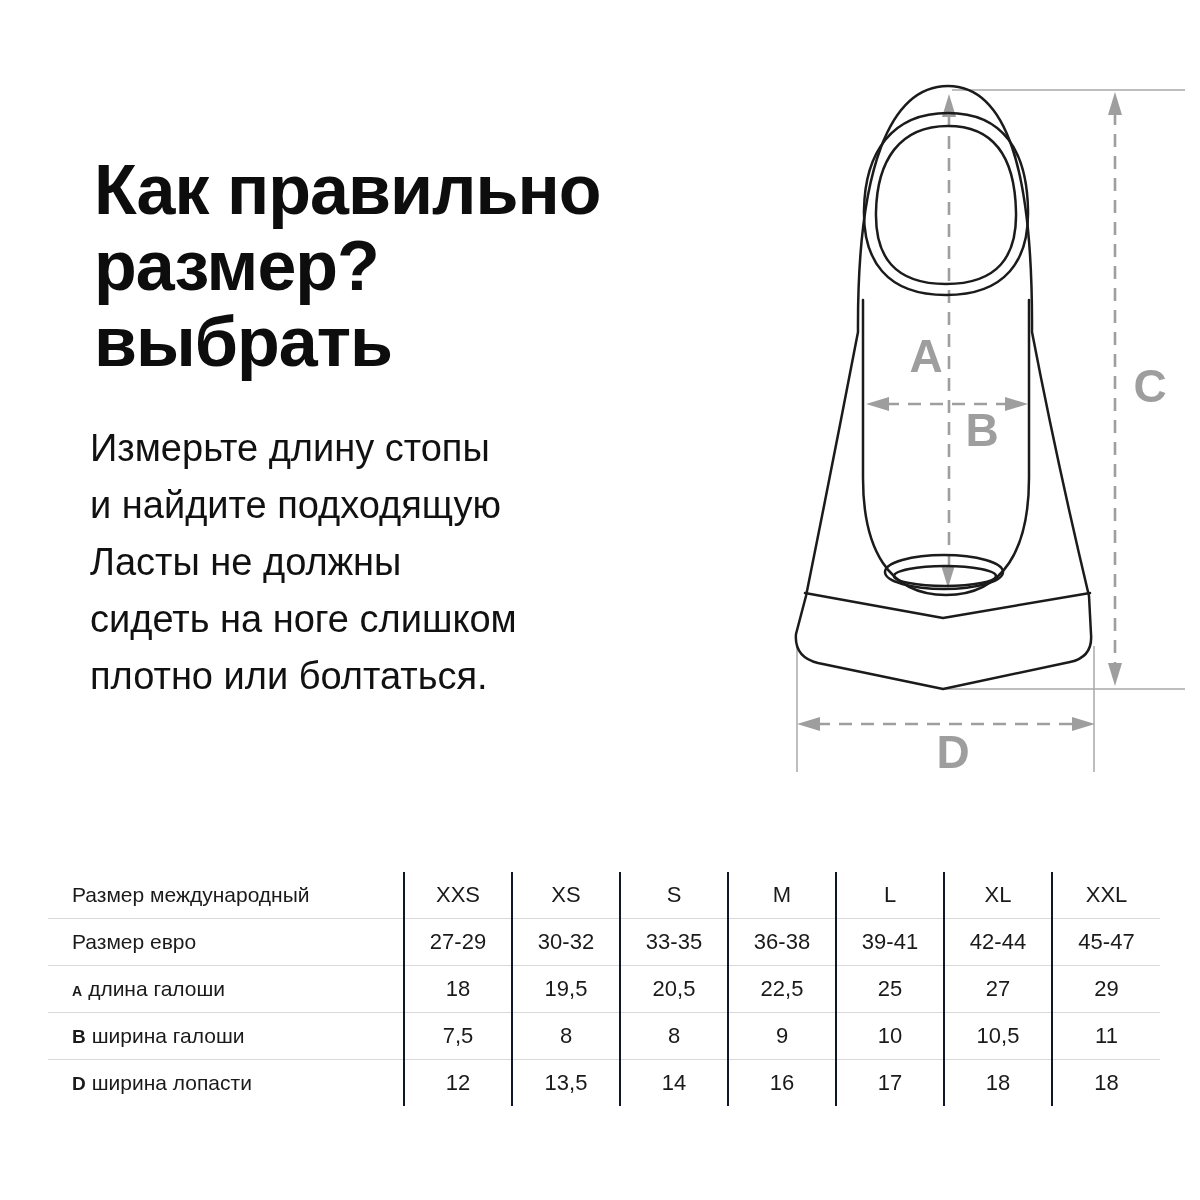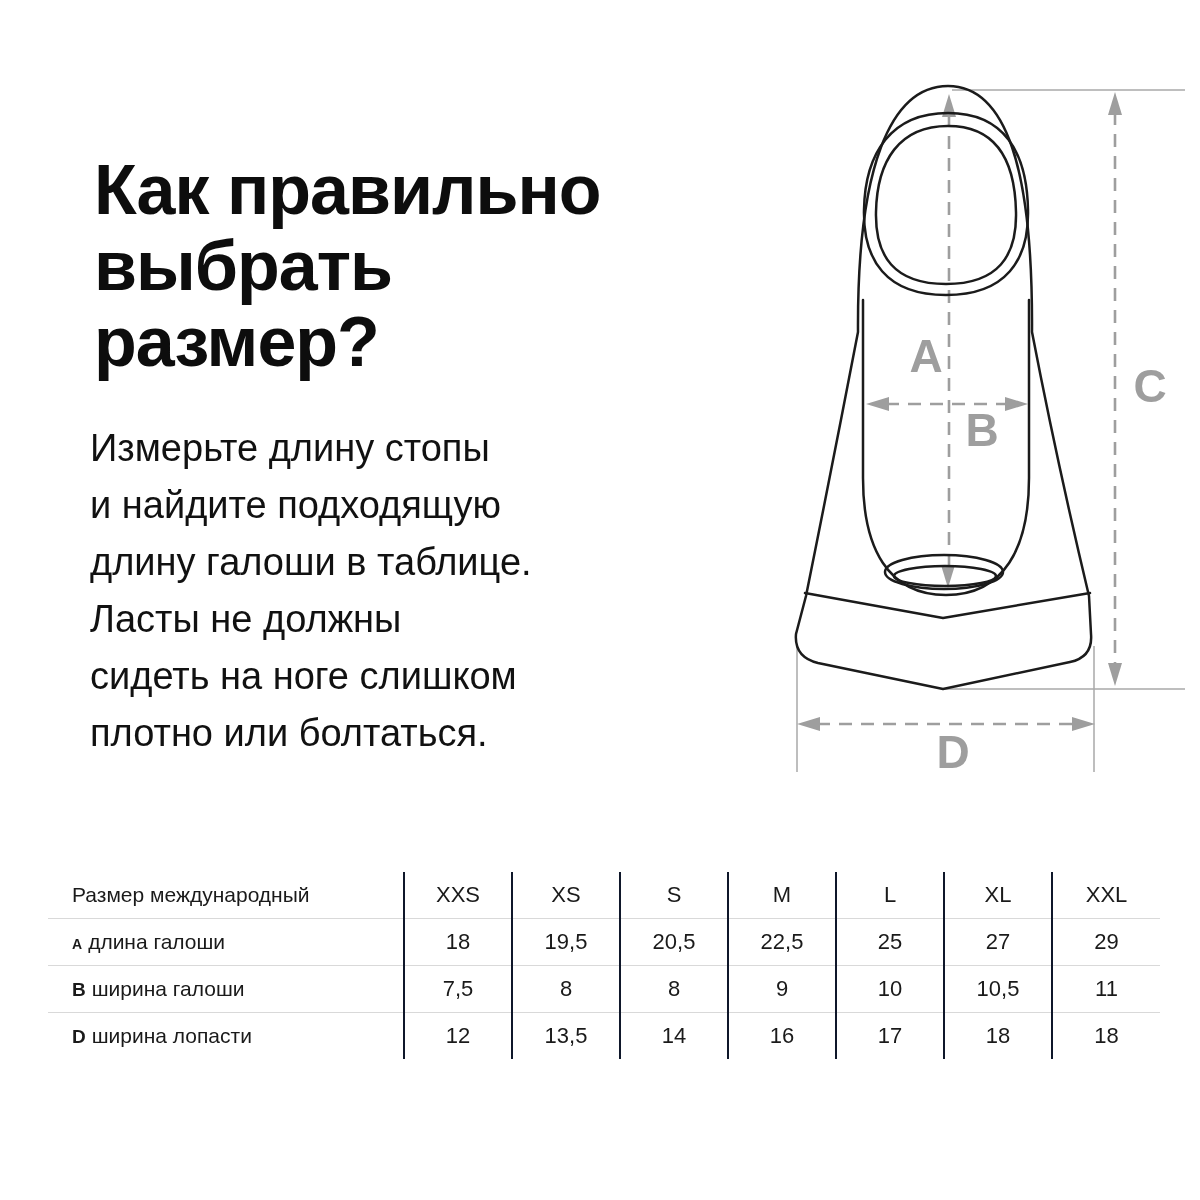--- a/index.html
+++ b/index.html
@@ -34,28 +34,27 @@
   .size-table tr + tr td{border-top:1px solid #d9d9d9;}
   .size-table .bold{font-weight:400;}
   .row-letter{font-weight:700;font-size:19px;margin-right:6px;}
   .row-letter.small{font-size:14px;}
 </style>
 </head>
 <body>
 
 <div class="page-title">
   <div>Как правильно</div>
+  <div>размер?</div>
   <div>выбрать</div>
-  <div>размер?</div>
 </div>
 
 <div class="lead">
   <div>Измерьте длину стопы</div>
   <div>и найдите подходящую</div>
-  <div>длину галоши в таблице.</div>
   <div>Ласты не должны</div>
   <div>сидеть на ноге слишком</div>
   <div>плотно или болтаться.</div>
 </div>
 
 <svg class="fin-svg" width="1200" height="1200" viewBox="0 0 1200 1200">
 
   <g stroke="#a8a8a8" stroke-width="1.5">
     <line x1="952" y1="90" x2="1185" y2="90"></line>
     <line x1="945" y1="689" x2="1185" y2="689"></line>
@@ -144,20 +143,30 @@
     <td class="lbl bold">Размер международный</td>
     <td class="val bold">XXS</td>
     <td class="val bold">XS</td>
     <td class="val bold">S</td>
     <td class="val bold">M</td>
     <td class="val bold">L</td>
     <td class="val bold">XL</td>
     <td class="val bold">XXL</td>
   </tr>
   <tr>
+    <td class="lbl bold">Размер евро</td>
+    <td class="val bold">27-29</td>
+    <td class="val bold">30-32</td>
+    <td class="val bold">33-35</td>
+    <td class="val bold">36-38</td>
+    <td class="val bold">39-41</td>
+    <td class="val bold">42-44</td>
+    <td class="val bold">45-47</td>
+  </tr>
+  <tr>
     <td class="lbl">
       <span class="row-letter small">A</span><span>длина галоши</span>
     </td>
     <td class="val">18</td>
     <td class="val">19,5</td>
     <td class="val">20,5</td>
     <td class="val">22,5</td>
     <td class="val">25</td>
     <td class="val">27</td>
     <td class="val">29</td>

